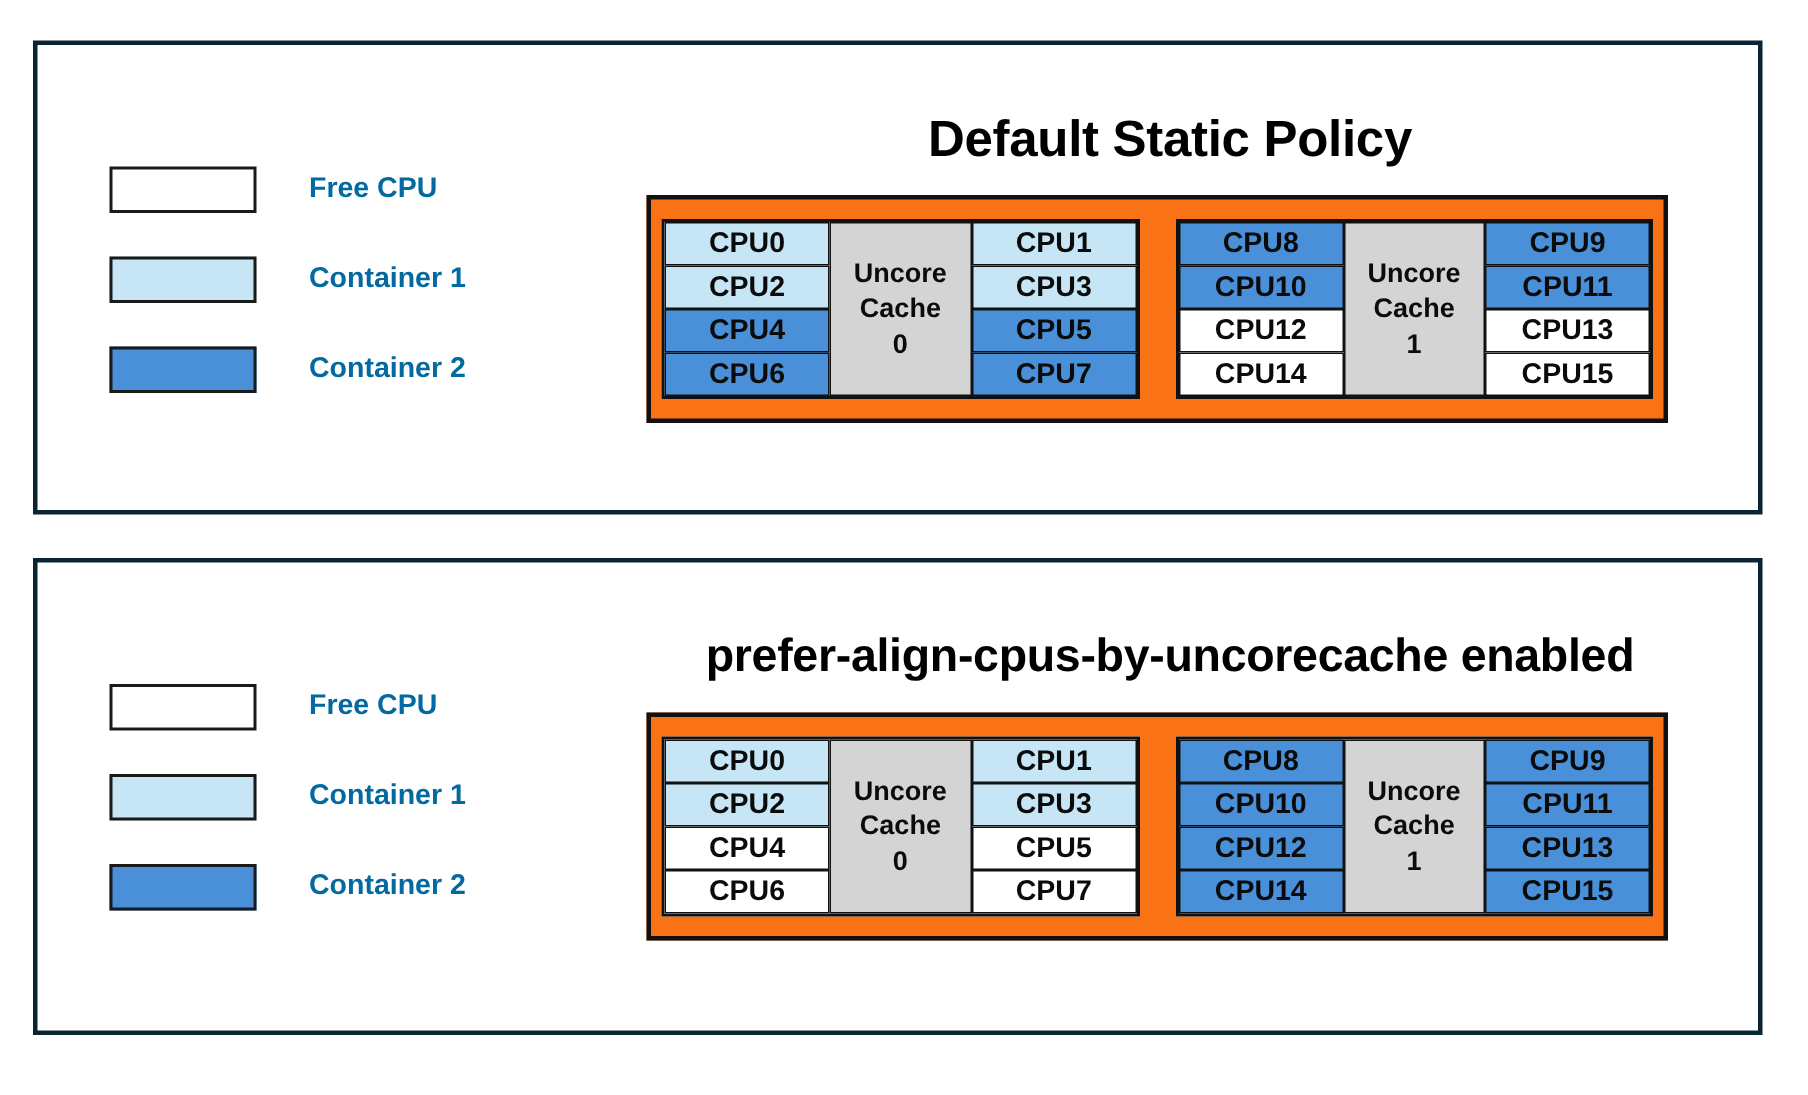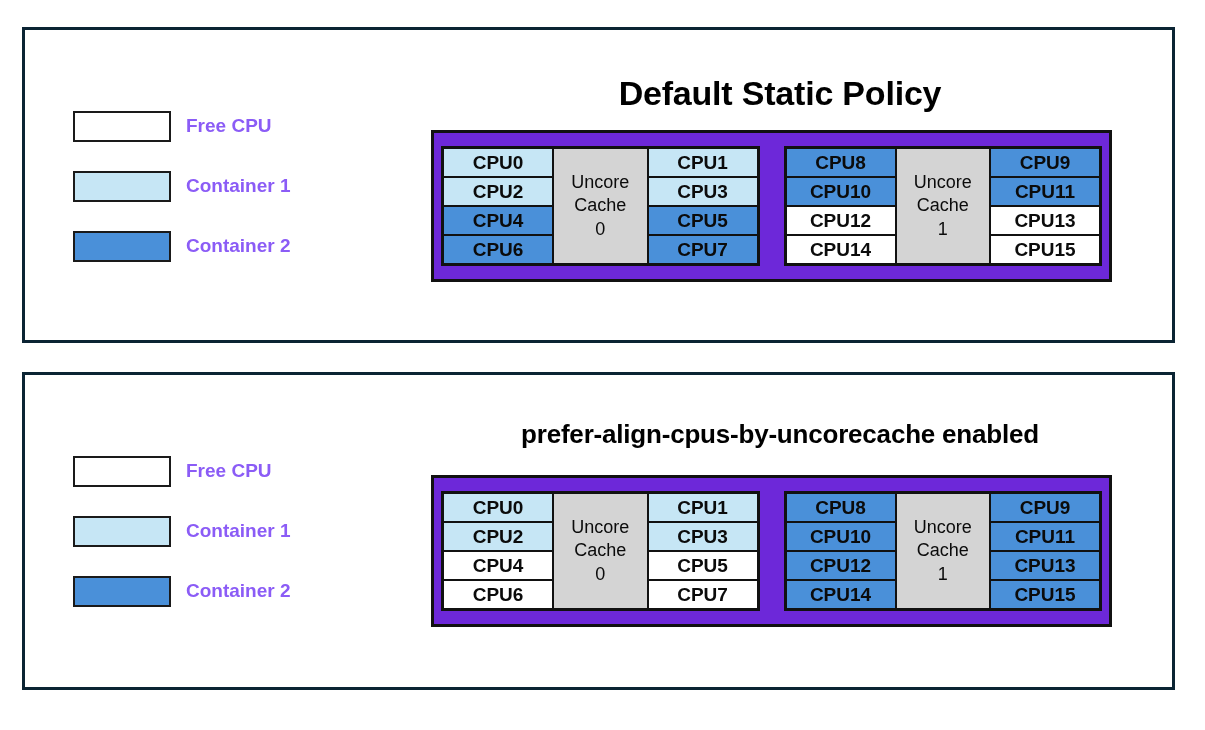--- a/index.html
+++ b/index.html
@@ -29,21 +29,21 @@
   .panel-title {
     position: absolute;
     left: 405px;
     width: 700px;
     text-align: center;
     font-weight: bold;
     color: #000000;
     letter-spacing: -0.2px;
   }
   #panel-top .panel-title    { top: 44px; font-size: 34px; }
-  #panel-bottom .panel-title { top: 44px; font-size: 26px; }
+  #panel-bottom .panel-title { top: 44px; font-size: 31px; }
 
   
   .legend {
     position: absolute;
     left: 48px;
     top: 80px;
   }
   .legend-row {
     display: flex;
     align-items: center;
@@ -51,37 +51,37 @@
     margin-bottom: 28px;
   }
   .legend-swatch {
     width: 98px;
     height: 31px;
     border: 2px solid #1a1a1a;
     box-sizing: border-box;
     flex: 0 0 auto;
   }
   .legend-label {
-    margin-left: 15px;
+    margin-left: 35px;
     font-size: 19px;
     font-weight: bold;
-    color: #8b5cf6;
+    color: #0369a1;
     white-space: nowrap;
   }
 
   
   .diagram {
     position: absolute;
     top: 100px;
     left: 406px;
     width: 681px;
     height: 152px;
     border: 3px solid #111111;
     box-sizing: border-box;
-    background: #6d28d9;
+    background: #f97316;
     display: flex;
     align-items: center;
     padding: 16px 7px;
     gap: 24px;
   }
   .socket {
     display: flex;
     height: 120px;
     border: 2px solid #111111;
     box-sizing: border-box;
@@ -117,21 +117,21 @@
     background: #d4d4d4;
     border-left: 1px solid #111111;
     border-right: 1px solid #111111;
     border-top: 1px solid #111111;
     border-bottom: 1px solid #111111;
     display: flex;
     flex-direction: column;
     align-items: center;
     justify-content: center;
     font-size: 18px;
-    font-weight: normal;
+    font-weight: bold;
     color: #0b0b0b;
     line-height: 1.28;
     text-align: center;
   }
   .uncore span { display: block; }
 </style>
 </head>
 <body>
 
 <div class="panel" id="panel-top">

